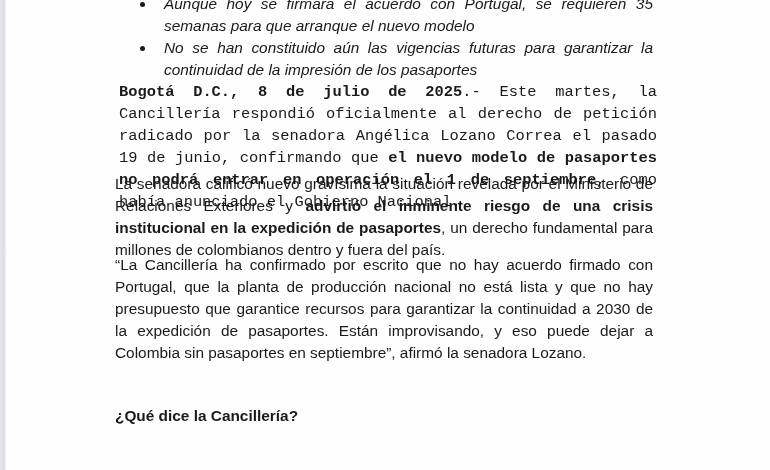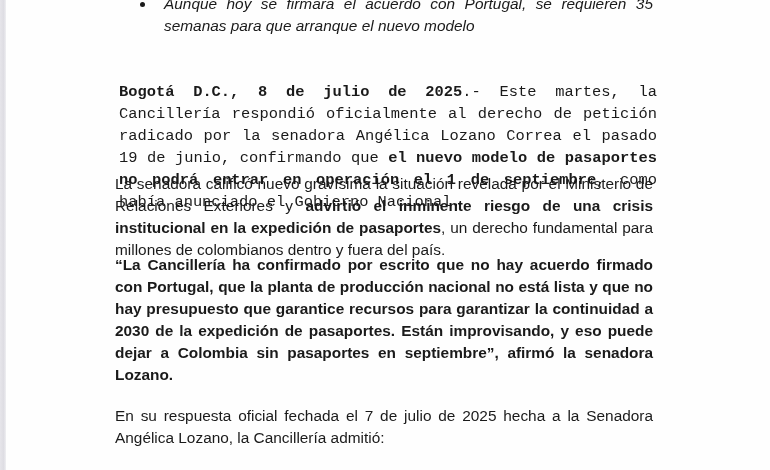--- a/index.html
+++ b/index.html
@@ -63,53 +63,57 @@
       height: 5px;
       border-radius: 50%;
       background: #1a1a1a;
     }
     p {
       margin: 0;
       text-align: justify;
     }
     .p1 { position: absolute; top: 81px; left: 4px; width: 538px; font-family: Liberation Mono, monospace; }
     .p2 { position: absolute; top: 173px; left: 0; width: 538px; }
-    .p3 { position: absolute; top: 254px; left: 0; width: 538px; font-weight: bold; }
+    .p3 { position: absolute; top: 254px; left: 0; width: 538px; }
     .p4 { position: absolute; top: 357px; left: 0; width: 538px; }
     .p5 { position: absolute; top: 405px; left: 0; width: 538px; }
     b { font-weight: bold; }
     .heading { font-weight: bold; display: block; }
   </style>
 </head>
 <body>
 
 <div class="frame">
   <div class="edge-left"></div>
   <div class="edge-right"></div>
 
   <div class="page">
 
     <ul class="bullets">
       <li>
         <span class="dot"></span>
         <span>Aunque hoy se firmara el acuerdo con Portugal, se requieren 35 semanas para que arranque el nuevo modelo</span>
       </li>
+      <li>
+        <span class="dot"></span>
+        <span>No se han constituido aún las vigencias futuras para garantizar la continuidad de la impresión de los pasaportes</span>
+      </li>
     </ul>
 
     <p class="p1">
       <b>Bogotá D.C., 8 de julio de 2025</b><span>.- Este martes, la Cancillería respondió oficialmente al derecho de petición radicado por la senadora Angélica Lozano Correa el pasado 19 de junio, confirmando que </span><b>el nuevo modelo de pasaportes no podrá entrar en operación el 1 de septiembre</b><span>, como había anunciado el Gobierno Nacional.</span>
     </p>
 
     <p class="p2">
       <span>La senadora calificó nuevo gravísima la situación revelada por el Ministerio de Relaciones Exteriores y </span><b>advirtió el inminente riesgo de una crisis institucional en la expedición de pasaportes</b><span>, un derecho fundamental para millones de colombianos dentro y fuera del país.</span>
     </p>
 
     <p class="p3">
       <span>“La Cancillería ha confirmado por escrito que no hay acuerdo firmado con Portugal, que la planta de producción nacional no está lista y que no hay presupuesto que garantice recursos para garantizar la continuidad a 2030 de la expedición de pasaportes. Están improvisando, y eso puede dejar a Colombia sin pasaportes en septiembre”, afirmó la senadora Lozano.</span>
     </p>
 
 
     <p class="p5">
-      <span>En su respuesta oficial fechada el 7 de julio de 2025 hecha a la Senadora Angélica Lozano, la Cancillería admitió:</span>
+      <span class="heading">¿Qué dice la Cancillería?</span>
     </p>
 
   </div>
 </div>
 
 </body></html>

